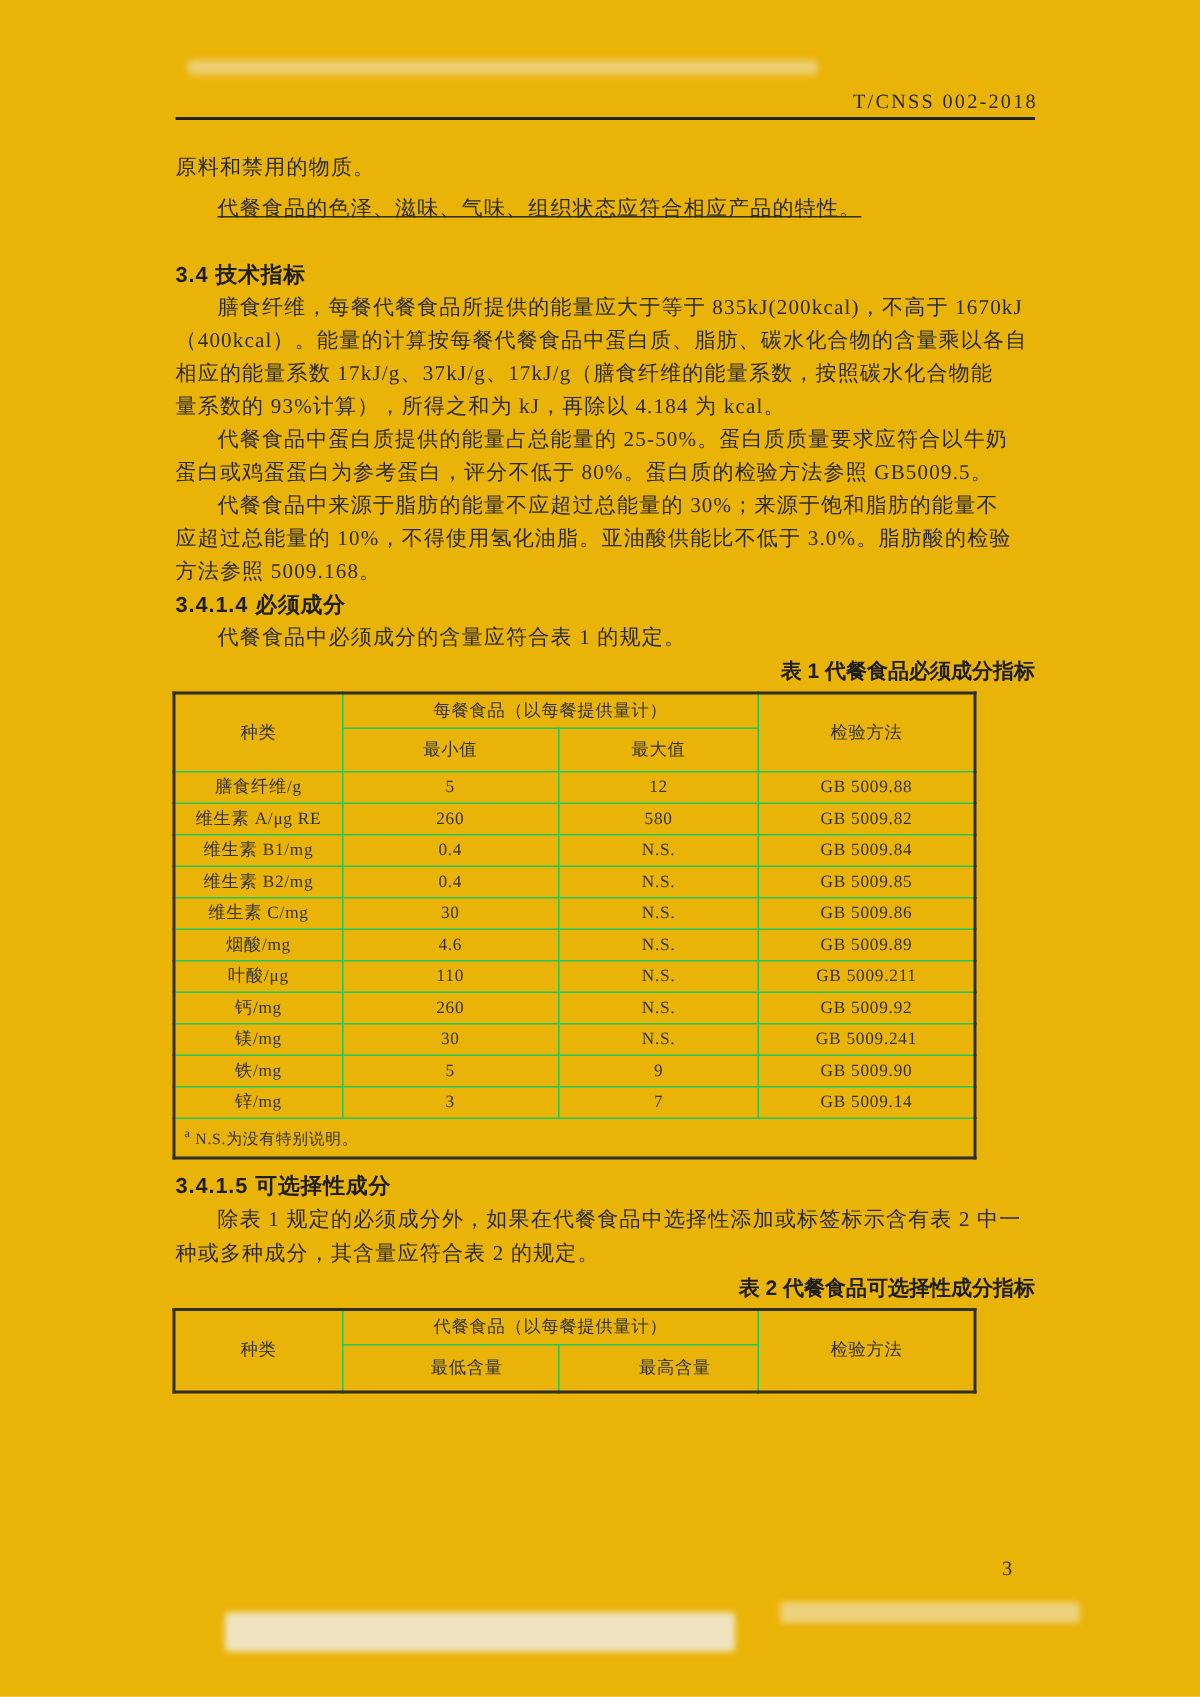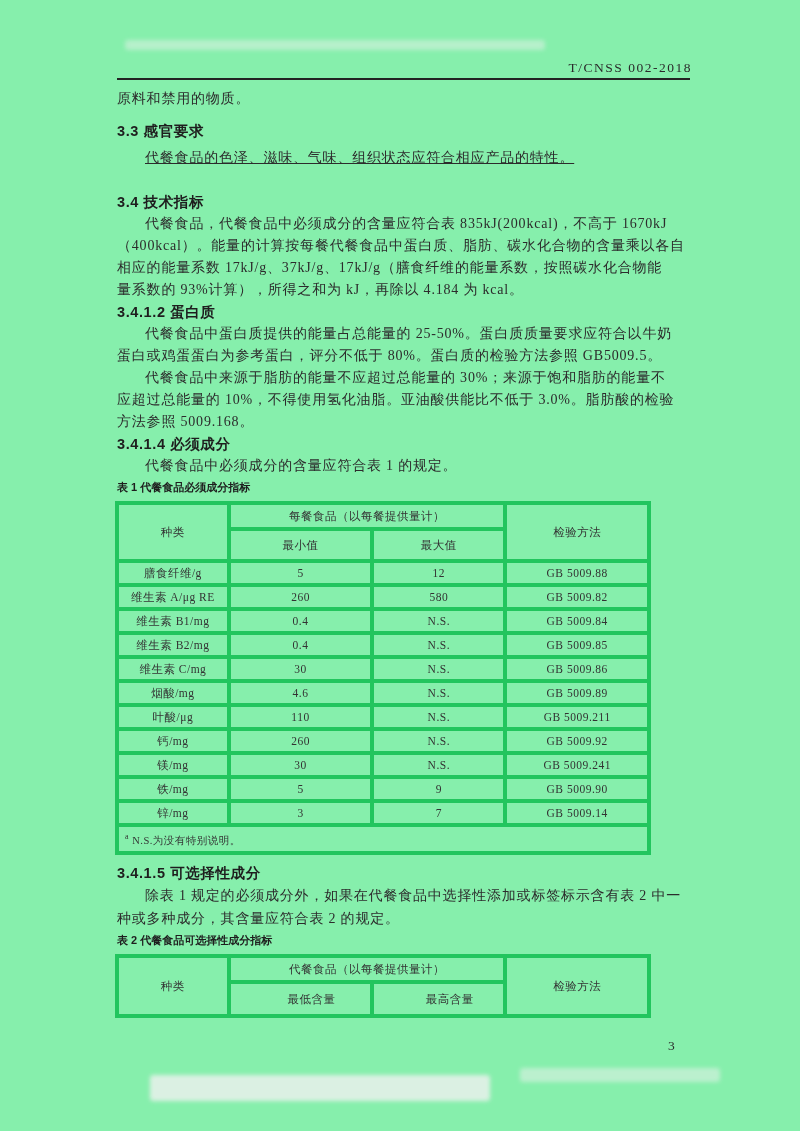--- a/index.html
+++ b/index.html
@@ -1,40 +1,40 @@
 <!DOCTYPE html>
 <html><head>
 <meta charset="utf-8">
 <style>
   html,body{margin:0;padding:0;}
   body{width:800px;height:1131px;background:#ffffff;overflow:hidden;}
-  .page{position:absolute;left:0;top:0;width:800px;height:1131px;background:#86efac;
+  .page{position:absolute;left:0;top:0;width:800px;height:1131px;background:#eab308;
         font-family:"Liberation Serif","DejaVu Serif",serif;color:#2e2e2e;}
 
   .doc-code{position:absolute;top:60px;right:108px;font-size:13.5px;letter-spacing:1.5px;
             color:#2b2b2b;font-family:"Liberation Serif","DejaVu Serif",serif;}
   .header-rule{position:absolute;top:78px;left:117px;width:573px;height:2px;background:#232323;}
 
-  .content{position:absolute;left:117px;top:88px;width:573px;}
+  .content{position:absolute;left:117px;top:102px;width:573px;}
 
   .bodyline{height:22px;line-height:22px;font-size:14px;letter-spacing:0.8px;
             white-space:nowrap;color:#2c2c2c;}
   .indent{padding-left:28px;}
   .h{height:22px;line-height:22px;font-size:14.5px;font-weight:bold;letter-spacing:0.6px;
      font-family:"Liberation Sans","DejaVu Sans",sans-serif;color:#1e1e1e;white-space:nowrap;}
 
   .mt10{margin-top:10px;} .mt5{margin-top:5px;text-decoration:underline;} .mt6{margin-top:22px;}
   .mt7{margin-top:7px;} .mt2{margin-top:1px;} .mt1{margin-top:1px;} .mt21{margin-top:21px;}
 
-  .tbl-title{height:16px;line-height:16px;text-align:left;font-weight:bold;font-size:11px;
+  .tbl-title{height:16px;line-height:16px;text-align:right;font-weight:bold;font-size:14px;
              font-family:"Liberation Sans","DejaVu Sans",sans-serif;color:#1e1e1e;margin-top:2px;}
 
   table.spec{border-collapse:collapse;table-layout:fixed;width:536px;margin-left:-2px;
              margin-top:6px;font-size:11.5px;color:#333;}
-  table.spec td{border:4px solid #22c55e;text-align:center;padding:0;overflow:hidden;
+  table.spec td{border:1px solid #22c55e;text-align:center;padding:0;overflow:hidden;
                 font-family:"Liberation Serif","DejaVu Serif",serif;letter-spacing:0.5px;}
   table.spec{border:2px solid #2f2f2f;}
   tr.hr1 td{height:22px;line-height:22px;}
   tr.hr2 td{height:28px;line-height:28px;}
   tr.data td{height:20px;line-height:20px;}
   tr.fnote td{height:20px;line-height:20px;text-align:left;padding-left:6px;font-size:10.5px;}
   tr.fnote sup{font-size:8px;}
   table.t2 tr.hr2 td{height:30px;line-height:30px;padding-left:22px;}
 
   .page-num{position:absolute;left:668px;top:1038px;font-size:13.5px;color:#2b2b2b;}
@@ -52,31 +52,29 @@
 
   <div class="ghost g3"></div>
 
   <div class="doc-code">T/CNSS 002-2018</div>
   <div class="header-rule"></div>
 
   <div class="content">
 
     <div class="bodyline">原料和禁用的物质。</div>
 
-    <div class="h mt10">3.3 感官要求</div>
     <div class="bodyline indent mt5">代餐食品的色泽、滋味、气味、组织状态应符合相应产品的特性。</div>
 
     <div class="h mt6">3.4 技术指标</div>
 
-    <div class="bodyline indent">代餐食品，代餐食品中必须成分的含量应符合表 835kJ(200kcal)，不高于 1670kJ</div>
+    <div class="bodyline indent">膳食纤维，每餐代餐食品所提供的能量应大于等于 835kJ(200kcal)，不高于 1670kJ</div>
     <div class="bodyline">（400kcal）。能量的计算按每餐代餐食品中蛋白质、脂肪、碳水化合物的含量乘以各自</div>
     <div class="bodyline">相应的能量系数 17kJ/g、37kJ/g、17kJ/g（膳食纤维的能量系数，按照碳水化合物能</div>
     <div class="bodyline">量系数的 93%计算），所得之和为 kJ，再除以 4.184 为 kcal。</div>
 
-    <div class="h">3.4.1.2 蛋白质</div>
     <div class="bodyline indent">代餐食品中蛋白质提供的能量占总能量的 25-50%。蛋白质质量要求应符合以牛奶</div>
     <div class="bodyline">蛋白或鸡蛋蛋白为参考蛋白，评分不低于 80%。蛋白质的检验方法参照 GB5009.5。</div>
 
     <div class="bodyline indent">代餐食品中来源于脂肪的能量不应超过总能量的 30%；来源于饱和脂肪的能量不</div>
     <div class="bodyline">应超过总能量的 10%，不得使用氢化油脂。亚油酸供能比不低于 3.0%。脂肪酸的检验</div>
     <div class="bodyline">方法参照 5009.168。</div>
 
     <div class="h">3.4.1.4 必须成分</div>
     <div class="bodyline indent">代餐食品中必须成分的含量应符合表 1 的规定。</div>
 

